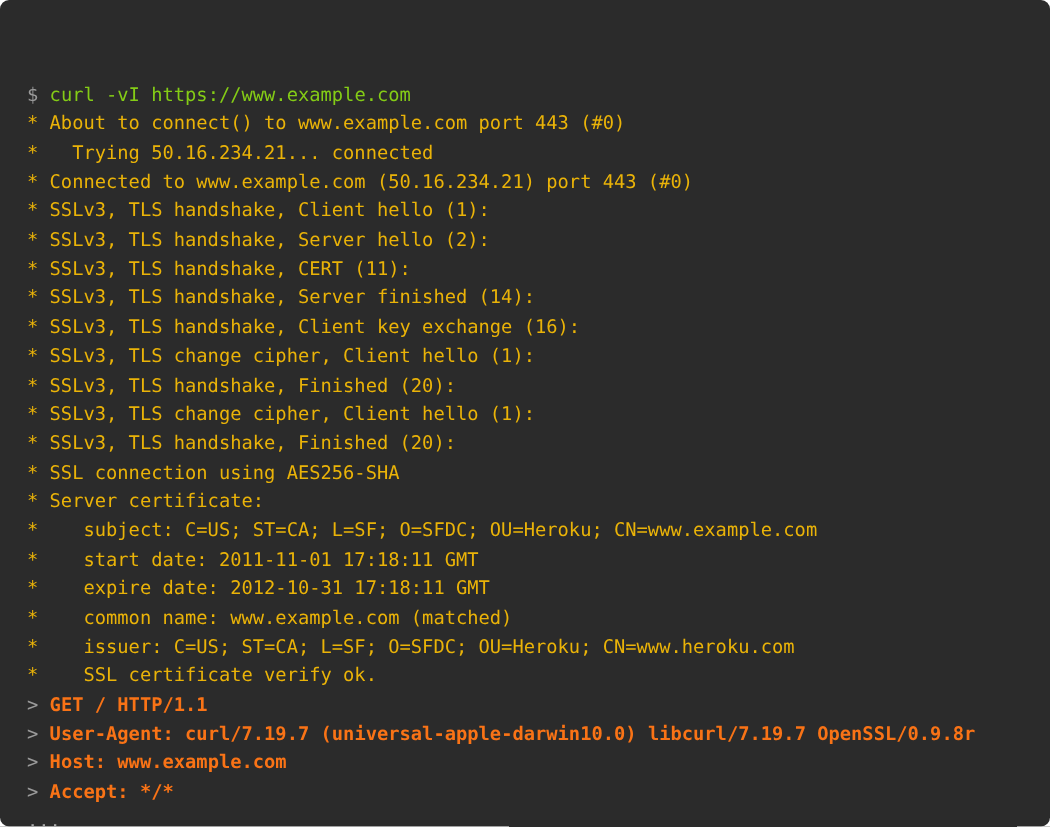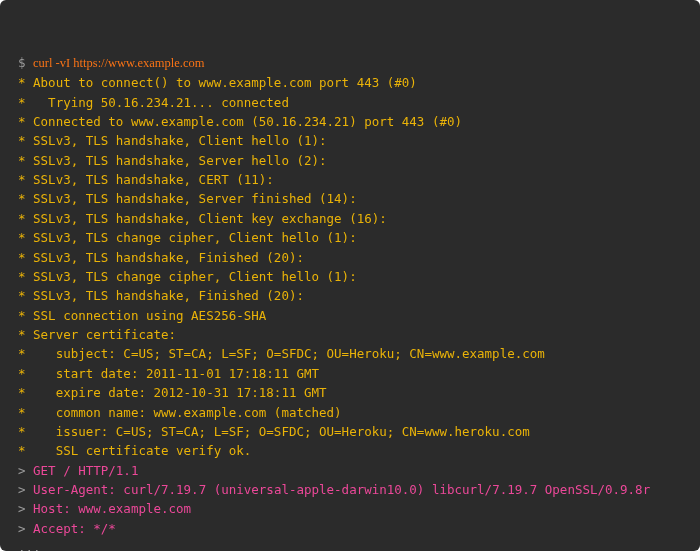--- a/index.html
+++ b/index.html
@@ -18,32 +18,31 @@
     font-size: 12.5px;
     line-height: 1.55;
     color: #d9d9d9;
     overflow: hidden;
     white-space: pre;
   }
   .prompt {
     color: #9a9a9a;
   }
   .cmd {
-    color: #f97316;
-    font-family: Liberation Serif, serif;
+    color: #84cc16;
   }
   .info {
     color: #eab308;
   }
   .req-prefix {
     color: #9a9a9a;
   }
   .req-text {
-    color: #ec4899;
-    font-weight: 400;
+    color: #f97316;
+    font-weight: 700;
   }
   .ellipsis {
     color: #a8a8a8;
   }
   .line {
     display: block;
   }
 </style>
 </head>
 <body>

